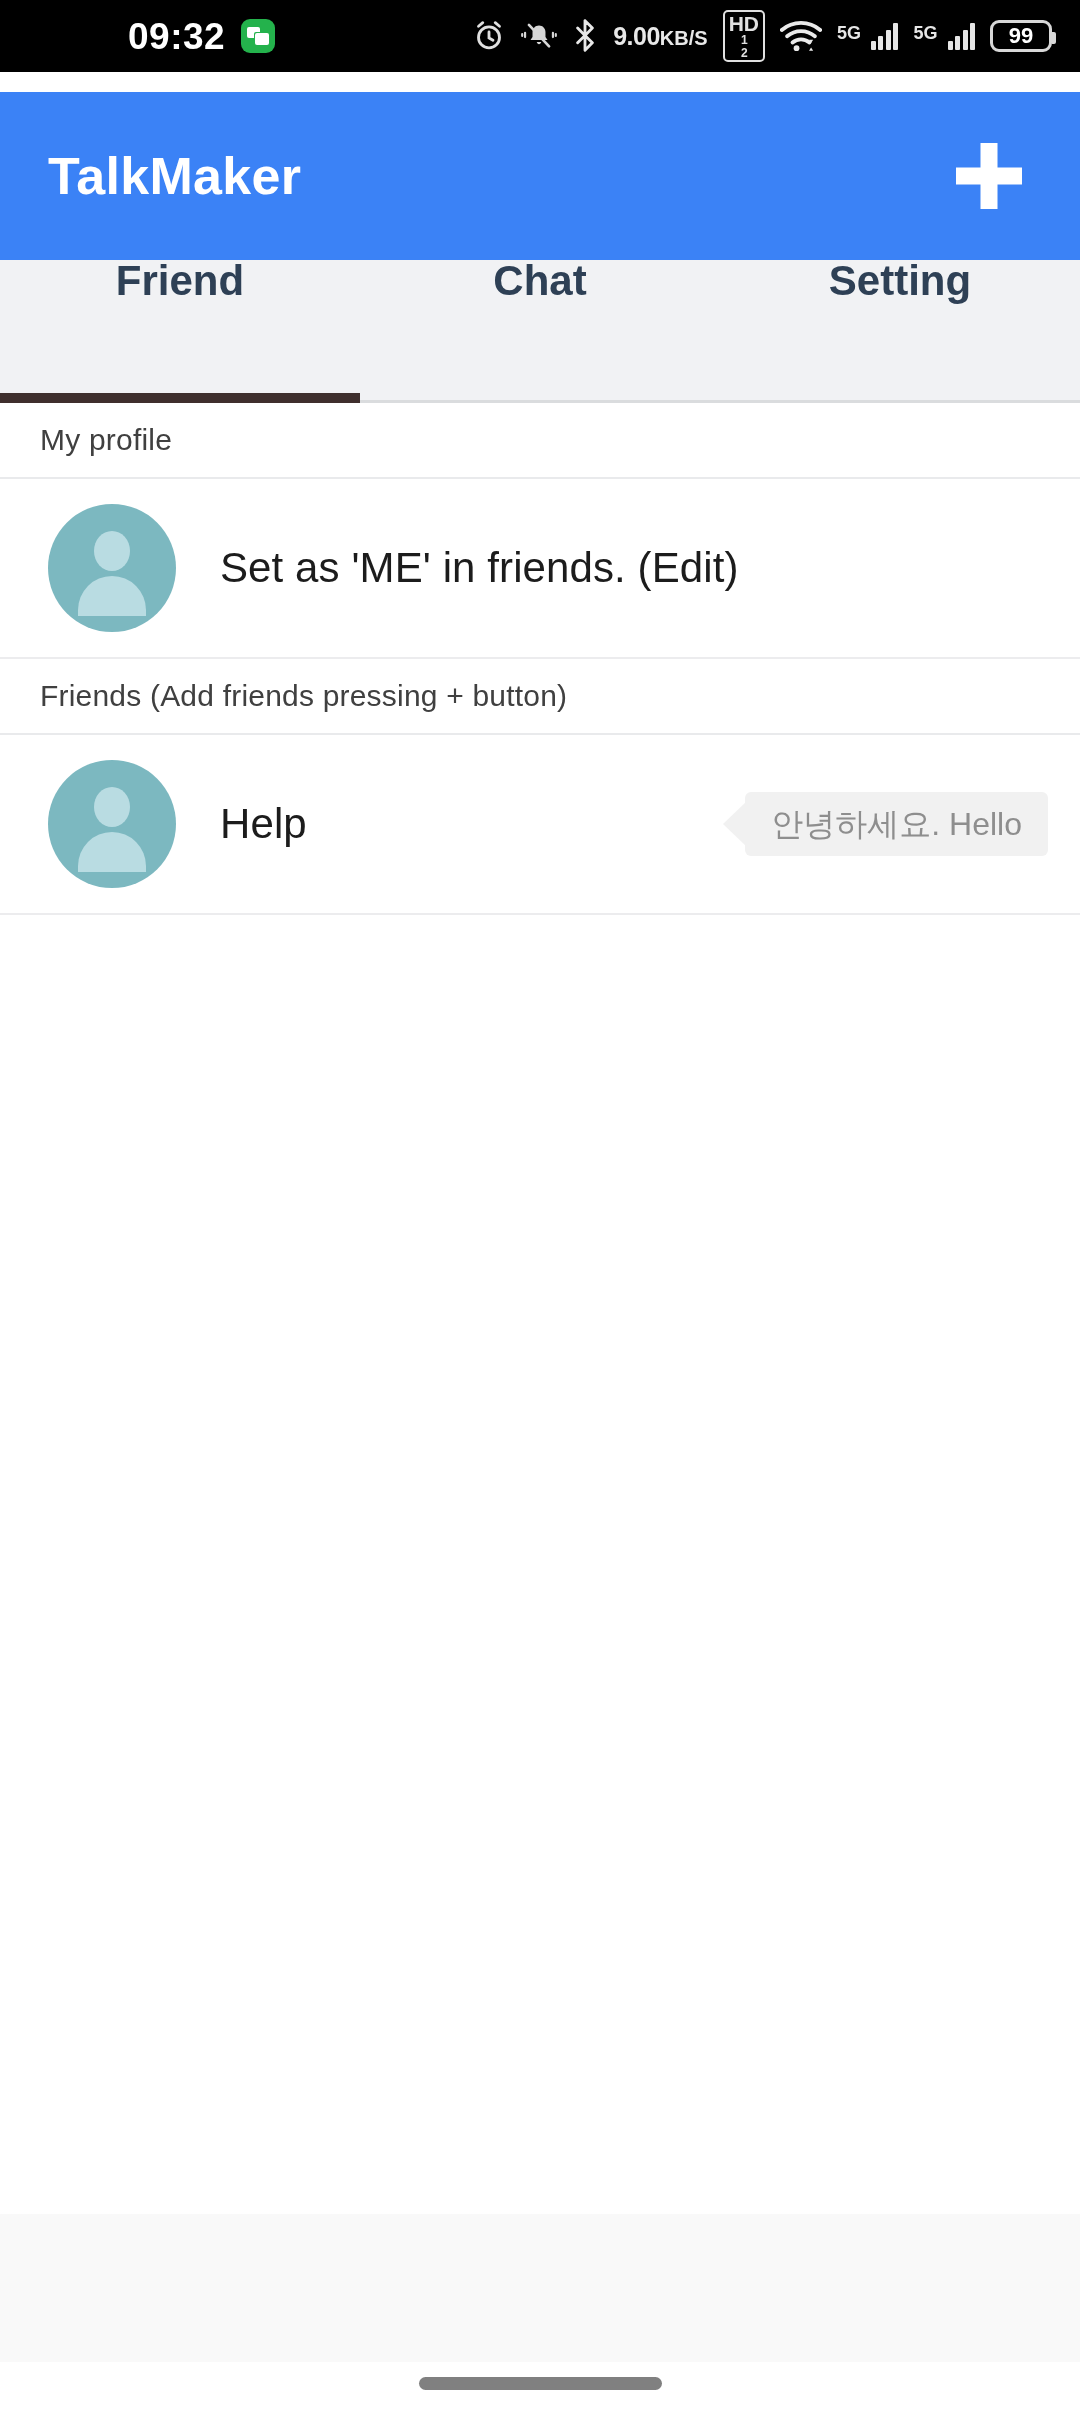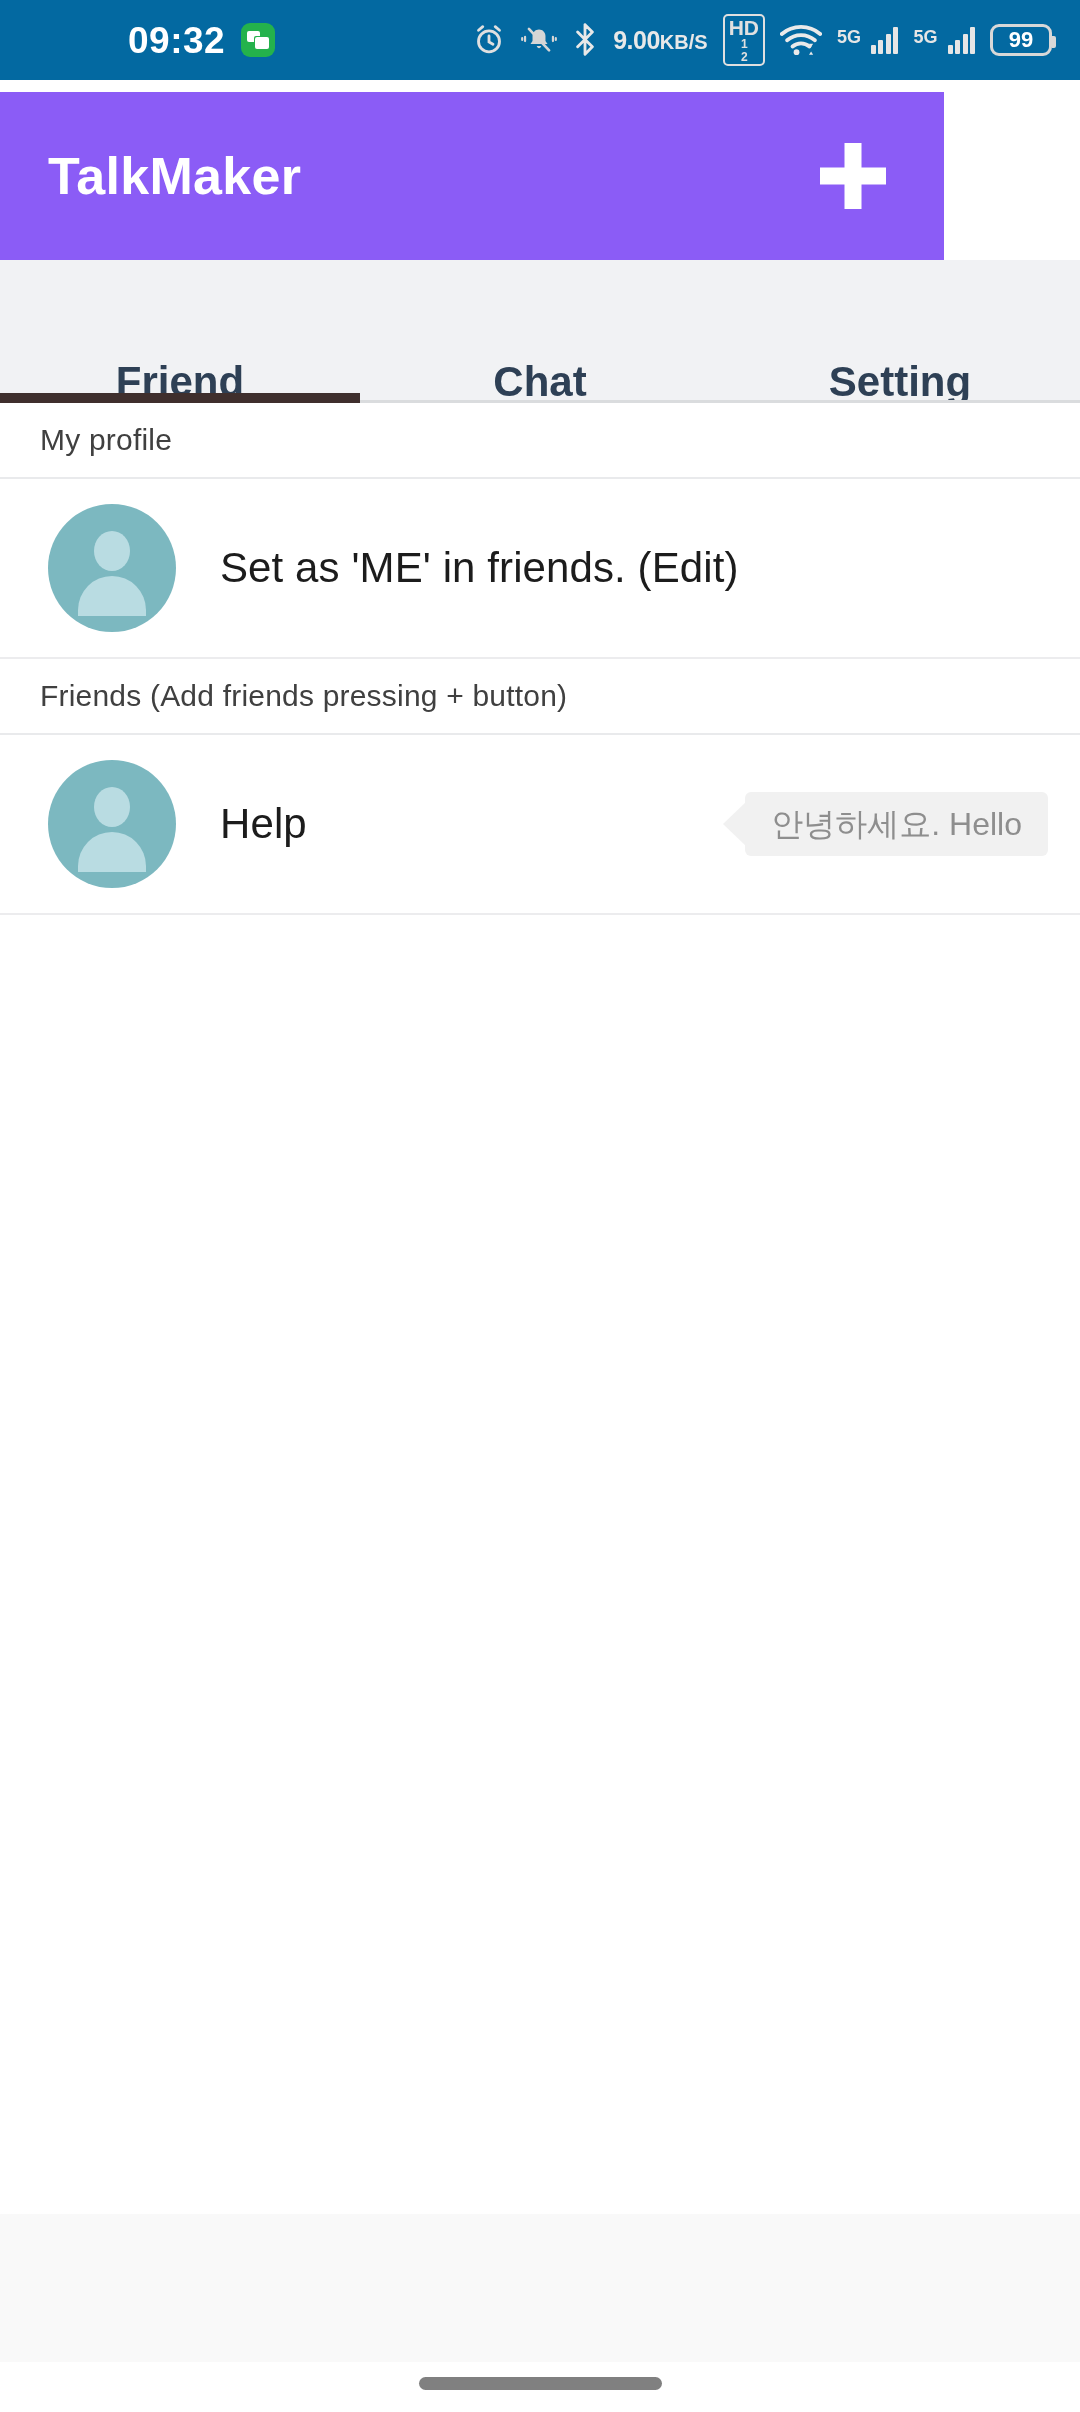--- a/index.html
+++ b/index.html
@@ -16,22 +16,22 @@
     position:relative;
     width:1080px;
     height:2412px;
     background:#ffffff;
   }
 
   
   .statusbar {
     position:absolute;
     top:0; left:0;
-    width:1080px; height:80px;
-    background:#0369a1;
+    width:1080px; height:72px;
+    background:#000000;
     display:flex;
     align-items:center;
     color:#ffffff;
   }
   .sb-left {
     display:flex;
     align-items:center;
     gap:16px;
     margin-left:128px;
   }
@@ -134,22 +134,22 @@
     right:-7px; top:9px;
     width:4px; height:12px;
     background:#d8d8d8;
     border-radius:0 2px 2px 0;
   }
 
   
   .appbar {
     position:absolute;
     top:92px; left:0;
-    width:944px; height:168px;
-    background:#8b5cf6;
+    width:1080px; height:168px;
+    background:#3b82f6;
     display:flex;
     align-items:center;
   }
   .app-title {
     margin-left:48px;
     color:#ffffff;
     font-size:52px;
     font-weight:700;
     letter-spacing:0.3px;
   }
@@ -176,21 +176,21 @@
     transform:translate(-50%,-50%);
   }
 
   
   .tabbar {
     position:absolute;
     top:260px; left:0;
     width:1080px; height:143px;
     background:#f1f2f4;
     display:flex;
-    align-items:flex-end;
+    align-items:flex-start;
   }
   .tab {
     flex:1;
     text-align:center;
     font-size:42px;
     font-weight:700;
     color:#2e4055;
     line-height:1;
     cursor:pointer;
     user-select:none;

